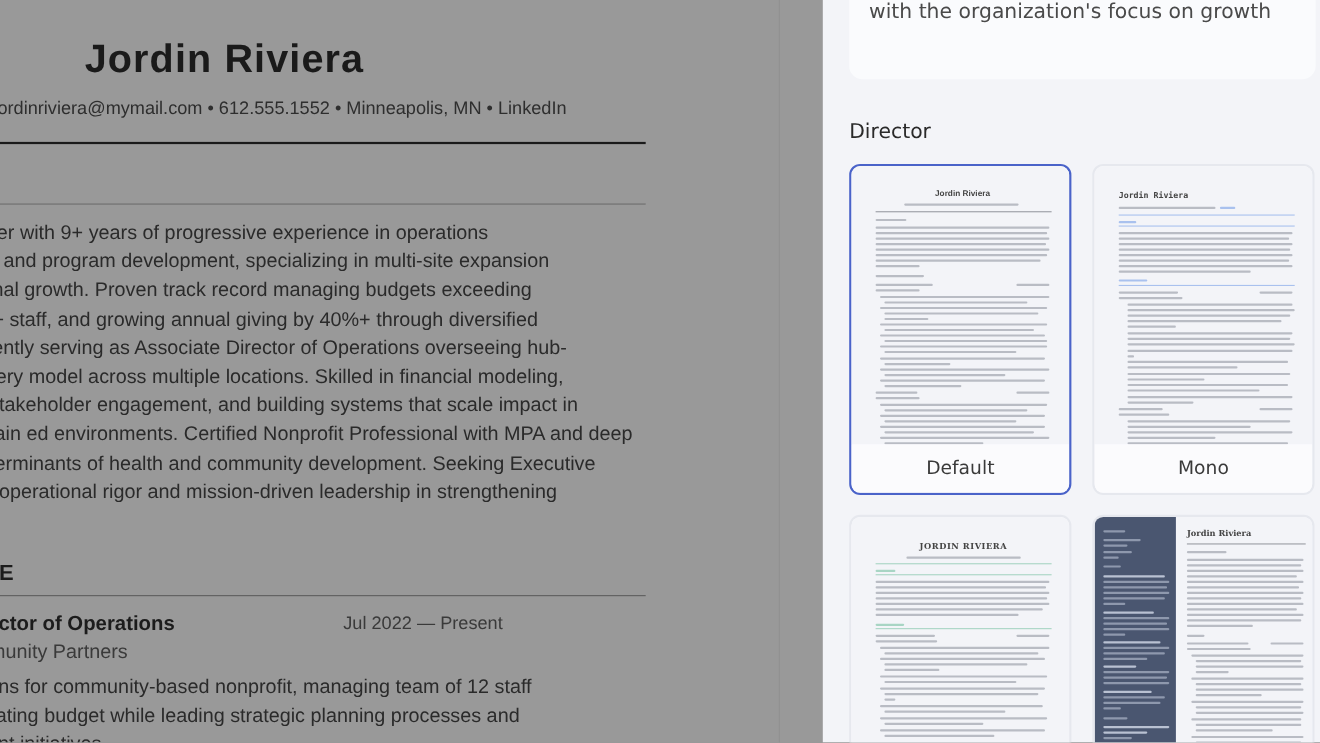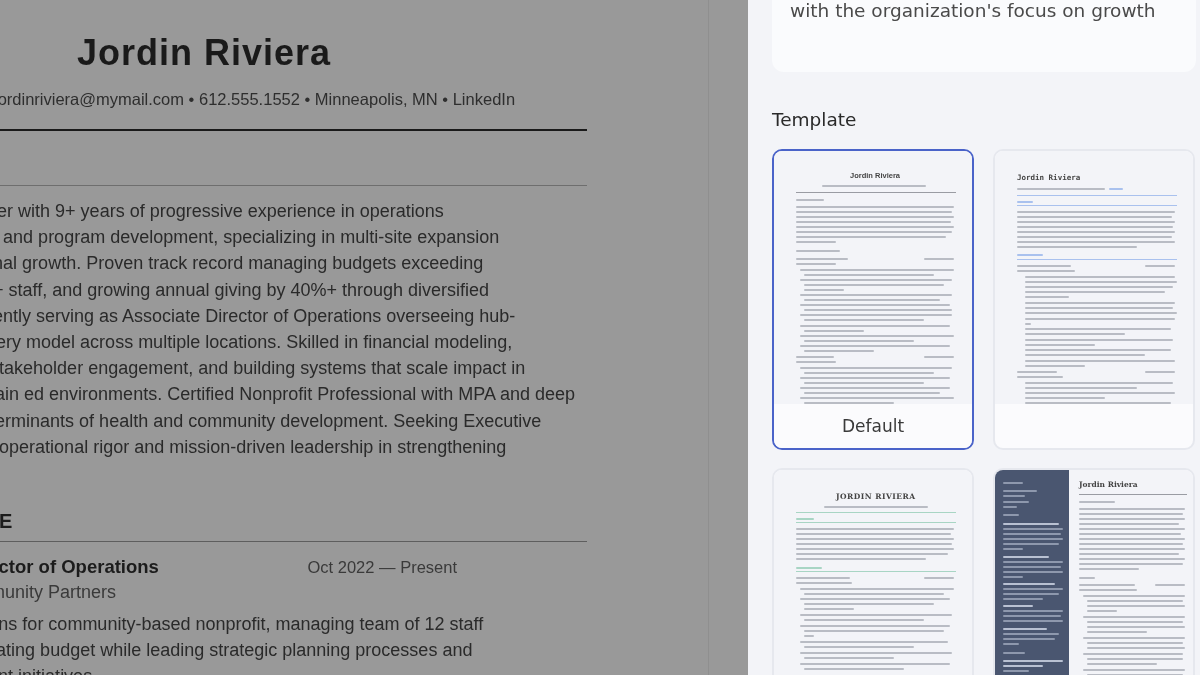--- a/index.html
+++ b/index.html
@@ -69,38 +69,38 @@
       <span class="line">managemen t, stakeholder engagement, and building systems that scale impact in</span>
       <span class="line">resource-constrain ed environments. Certified Nonprofit Professional with MPA and deep</span>
       <span class="line">ing of social determinants of health and community development. Seeking Executive</span>
       <span class="line">role to leverage operational rigor and mission-driven leadership in strengthening</span>
       <span class="line">ommunities.</span>
     </div>
 
     <div class="section-title">EXPERIENCE</div>
     <div class="section-rule"></div>
     <div class="job-title">Associate Director of Operations</div>
-    <div class="job-dates">Oct 2022 — Present</div>
+    <div class="job-dates">Jul 2022 — Present</div>
     <div class="job-org">Northside Community Partners</div>
     <div class="job-bullets">
       <span class="line">• Direct operations for community-based nonprofit, managing team of 12 staff</span>
       <span class="line">  and $2.3M operating budget while leading strategic planning processes and</span>
       <span class="line">  fund development initiatives</span>
     </div>
   </div>
 </div>
 <div class="doc-divider"></div>
 <div class="gutter"></div>
 
 <div class="panel">
   <div class="note-card">
     <span class="line">with the organization's focus on growth</span>
   </div>
 
-  <div class="section-label">Template</div>
+  <div class="section-label">Director</div>
 
   <div class="tpl tpl1 selected">
     <div class="thumb">
       <div class="mini-name" style="left:76px;top:20px;">Jordin Riviera</div>
       <div class="mini-line" style="left:48px;top:34px;width:104px;"></div>
       <div class="mini-rule" style="left:22px;top:41px;width:160px;"></div>
       <div class="mini-line" style="left:22px;top:48px;width:28px;"></div>
       <div class="mini-line" style="left:22px;top:55px;width:158px;"></div>
       <div class="mini-line" style="left:22px;top:60px;width:156px;"></div>
       <div class="mini-line" style="left:22px;top:65px;width:158px;"></div>
@@ -186,20 +186,21 @@
       <div class="mini-line" style="left:30px;top:214px;width:60px;"></div>
       <div class="mini-line" style="left:22px;top:220px;width:40px;"></div>
       <div class="mini-line" style="left:150px;top:220px;width:30px;"></div>
       <div class="mini-line" style="left:22px;top:225px;width:46px;"></div>
       <div class="mini-line" style="left:30px;top:231px;width:148px;"></div>
       <div class="mini-line" style="left:30px;top:236px;width:112px;"></div>
       <div class="mini-line" style="left:30px;top:241px;width:150px;"></div>
       <div class="mini-line" style="left:30px;top:246px;width:80px;"></div>
       <div class="mini-line" style="left:30px;top:251px;width:146px;"></div>
     </div>
+    <div class="label">Mono</div>
   </div>
 
   <div class="tpl tpl3">
     <div class="thumb" style="bottom:0;">
       <div class="mini-name" style="left:62px;top:22px;font-family:'DejaVu Serif',serif;letter-spacing:0.5px;">JORDIN RIVIERA</div>
       <div class="mini-line" style="left:50px;top:36px;width:104px;"></div>
       <div class="mini-accent" style="left:22px;top:42px;width:160px;background:#a8d5c4;"></div>
       <div class="mini-line" style="left:22px;top:48px;width:18px;background:#a8d5c4;"></div>
       <div class="mini-accent" style="left:22px;top:52px;width:160px;background:#a8d5c4;"></div>
       <div class="mini-line" style="left:22px;top:58px;width:158px;"></div>

